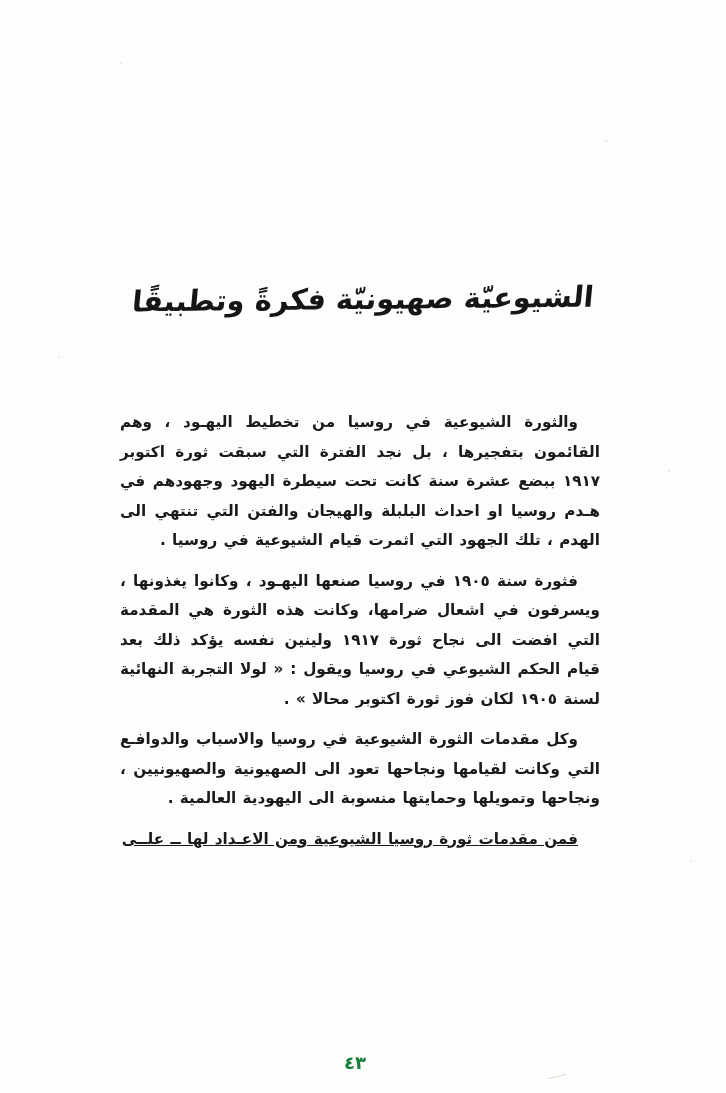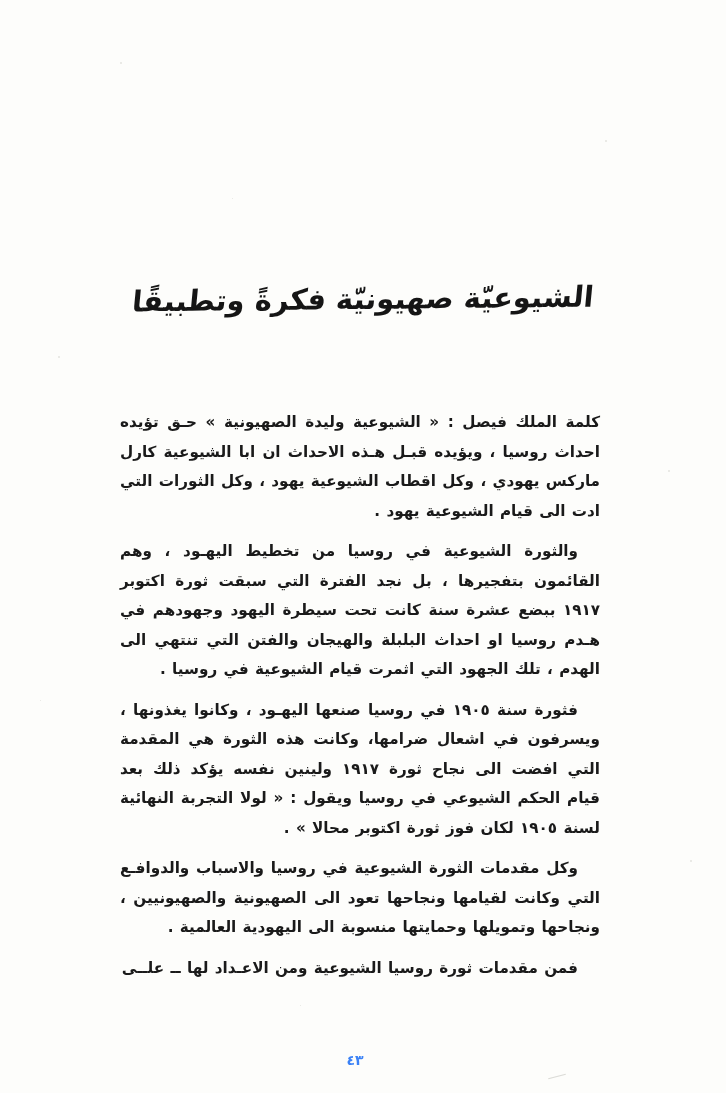--- a/index.html
+++ b/index.html
@@ -70,31 +70,32 @@
     margin: 0 0 11px 0;
     word-spacing: 1px;
     font-weight: 600;
     text-rendering: optimizeLegibility;
   }
   .para.indent {
     text-indent: 22px;
   }
   .para.last {
     margin-bottom: 0;
+    text-decoration: underline;
   }
 
   
   .page-number {
     position: absolute;
     top: 1052px;
     right: 16px;
     left: 0;
     text-align: center;
-    font-size: 14px;
-    color: #3b82f6;
+    font-size: 18px;
+    color: #15803d;
     font-weight: 600;
   }
 
   
   .scan-mark {
     position: absolute;
     background: #b9b9b3;
     opacity: .5;
   }
 </style>
@@ -112,21 +113,20 @@
   <div class="speck" style="left:690px; top:860px; width:2px; height:2px;"></div>
   <div class="speck" style="left:300px; top:1005px; width:1px; height:1px;"></div>
   <div class="scan-mark" style="left:548px; top:1076px; width:18px; height:1px; transform:rotate(-14deg);"></div>
 </div>
 
 <div class="content">
 
   <h1 class="doc-title">الشيوعيّة صهيونيّة فكرةً وتطبيقًا</h1>
 
   <div class="body-block">
-    <p class="para">كلمة الملك فيصل : « الشيوعية وليدة الصهيونية » حـق تؤيده احداث روسيا ، ويؤيده قبـل هـذه الاحداث ان ابا الشيوعية كارل ماركس يهودي ، وكل اقطاب الشيوعية يهود ، وكل الثورات التي ادت الى قيام الشيوعية يهود .</p>
     <p class="para indent">والثورة الشيوعية في روسيا من تخطيط اليهـود ، وهم القائمون بتفجيرها ، بل نجد الفترة التي سبقت ثورة اكتوبر ١٩١٧ ببضع عشرة سنة كانت تحت سيطرة اليهود وجهودهم في هـدم روسيا او احداث البلبلة والهيجان والفتن التي تنتهي الى الهدم ، تلك الجهود التي اثمرت قيام الشيوعية في روسيا .</p>
     <p class="para indent">فثورة سنة ١٩٠٥ في روسيا صنعها اليهـود ، وكانوا يغذونها ، ويسرفون في اشعال ضرامها، وكانت هذه الثورة هي المقدمة التي افضت الى نجاح ثورة ١٩١٧ ولينين نفسه يؤكد ذلك بعد قيام الحكم الشيوعي في روسيا ويقول : « لولا التجربة النهائية لسنة ١٩٠٥ لكان فوز ثورة اكتوبر محالا » .</p>
     <p class="para indent">وكل مقدمات الثورة الشيوعية في روسيا والاسباب والدوافـع التي وكانت لقيامها ونجاحها تعود الى الصهيونية والصهيونيين ، ونجاحها وتمويلها وحمايتها منسوبة الى اليهودية العالمية .</p>
     <p class="para indent last">فمن مقدمات ثورة روسيا الشيوعية ومن الاعـداد لها ــ علــى</p>
   </div>
 
   <div class="page-number">٤٣</div>
 </div>
 
 </body></html>

